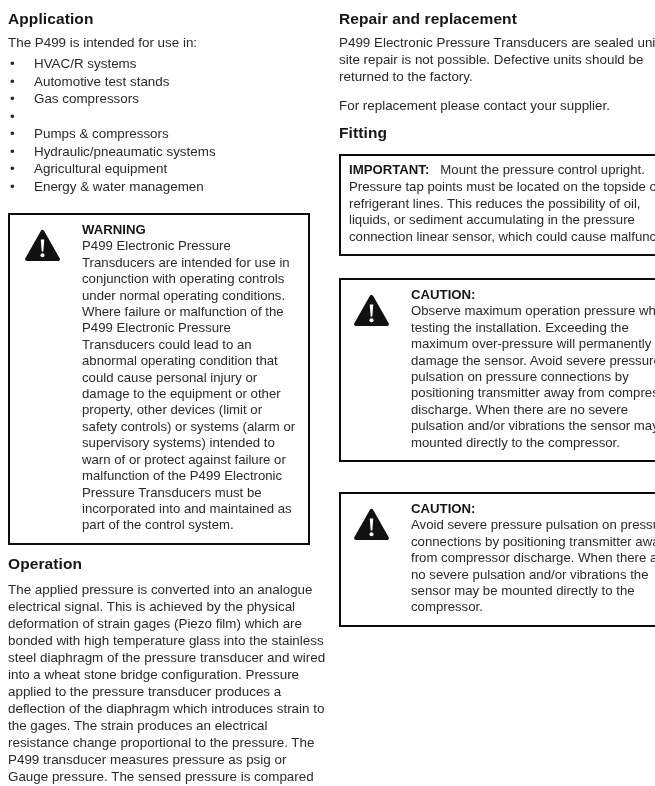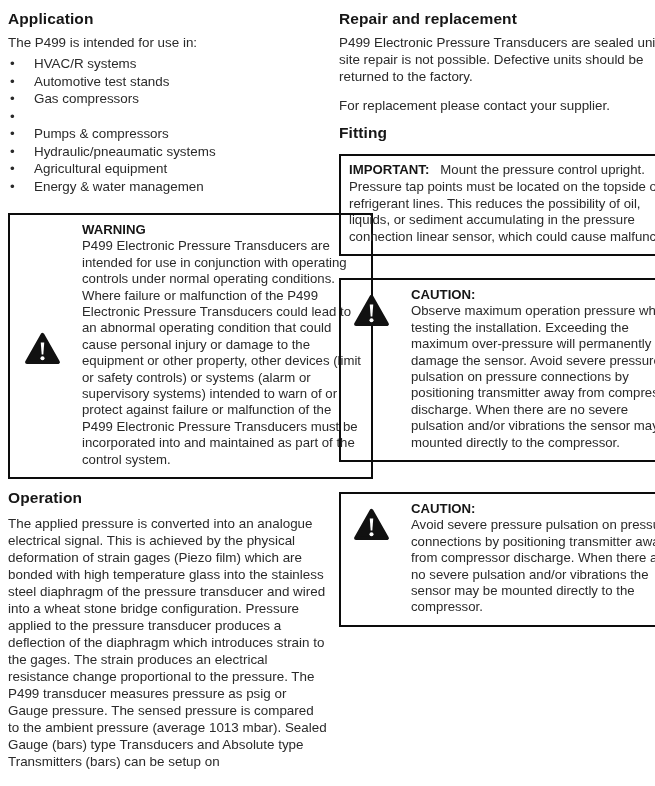--- a/index.html
+++ b/index.html
@@ -28,21 +28,21 @@
   ul.bullet-list li {
     display:flex; font-size:13.4px; line-height:17.5px;
   }
   ul.bullet-list .bullet { width:24px; flex:none; padding-left:2px; }
 
   .box { border:2px solid #0c0c0c; box-sizing:border-box; }
 
   .warning-box {
     margin:18px 0 10px 0;
     padding:7px 8px 9px 10px;
-    display:flex; width:365px;align-items:center;
+    display:flex; width:302px;
   }
   .caution-box {
     padding:7px 8px 9px 8px;
     display:flex;
   }
   .caution-box-1 { margin-top:22px; }
   .caution-box-2 { margin-top:30px; }
 
   .icon-cell { width:58px; flex:none; padding-top:7px; padding-left:4px; }
   .tri-icon { width:37px; height:33px; display:block; }

